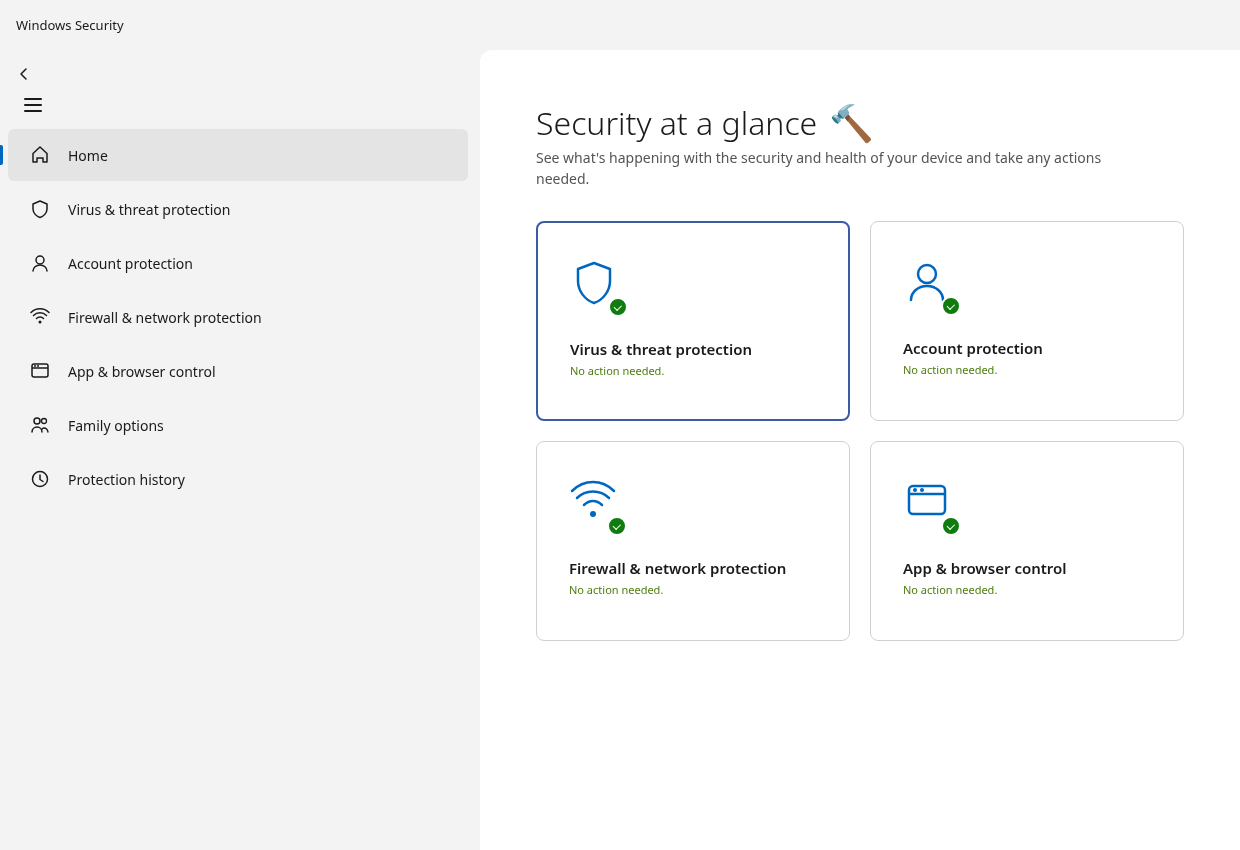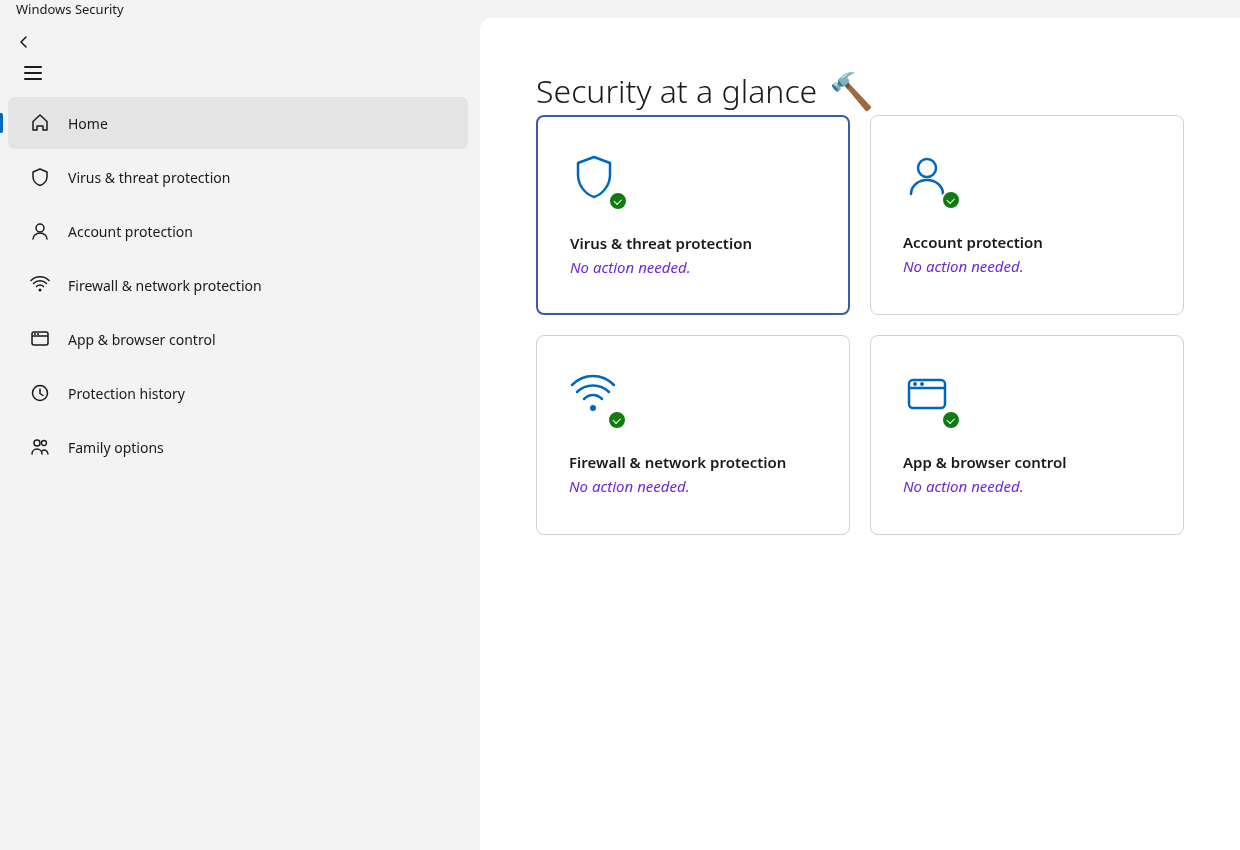--- a/index.html
+++ b/index.html
@@ -7,21 +7,21 @@
       font-family: 'Segoe UI', system-ui, sans-serif;
       background: #f3f3f3;
       width: 1240px;
       height: 850px;
       overflow: hidden;
       display: flex;
       flex-direction: column;
     }
     .title-bar {
       background: #f3f3f3;
-      padding: 0 16px;
+      padding: 16px 16px;
       font-size: 13px;
       font-weight: 400;
       color: #1a1a1a;
     }
     .app-container {
       display: flex;
       flex: 1;
       overflow: hidden;
     }
     
@@ -177,23 +177,22 @@
       border-bottom: 1.5px solid #fff;
       transform: rotate(-45deg) translateY(-1px);
     }
     .card-title {
       font-size: 15px;
       font-weight: 600;
       color: #1a1a1a;
       margin-bottom: 4px;
     }
     .card-status {
-      font-size: 15px;
-      color: #6d28d9;
-      font-style: italic;
+      font-size: 11px;
+      color: #4d7c0f;
     }
   </style>
 </head>
 <body>
 
 <div class="title-bar">
   <span>Windows Security</span>
 </div>
 
 <div class="app-container">
@@ -260,45 +259,46 @@
           <circle cx="8" cy="5" r="1" fill="#1a1a1a"></circle>
         </svg>
       </div>
       <span class="nav-label">App &amp; browser control</span>
     </div>
 
 
     <div class="nav-item">
       <div class="nav-icon">
         <svg width="20" height="20" viewBox="0 0 20 20" fill="none">
-          <circle cx="10" cy="10" r="7.5" stroke="#1a1a1a" stroke-width="1.5" fill="none"></circle>
-          <path d="M10 6V10.5L13 12.5" stroke="#1a1a1a" stroke-width="1.5" stroke-linecap="round" stroke-linejoin="round"></path>
-        </svg>
-      </div>
-      <span class="nav-label">Protection history</span>
-    </div>
-
-    <div class="nav-item">
-      <div class="nav-icon">
-        <svg width="20" height="20" viewBox="0 0 20 20" fill="none">
           <circle cx="7" cy="6" r="3" stroke="#1a1a1a" stroke-width="1.5" fill="none"></circle>
           <circle cx="14" cy="6" r="2.5" stroke="#1a1a1a" stroke-width="1.3" fill="none"></circle>
           <path d="M2 17C2 14.2 4.2 12 7 12C9.8 12 12 14.2 12 17" stroke="#1a1a1a" stroke-width="1.5" stroke-linecap="round" fill="none"></path>
           <path d="M12 14C12.6 13.4 13.3 13 14 13C16 13 17.5 14.5 18 17" stroke="#1a1a1a" stroke-width="1.3" stroke-linecap="round" fill="none"></path>
         </svg>
       </div>
       <span class="nav-label">Family options</span>
     </div>
+
+    <div class="nav-item">
+      <div class="nav-icon">
+        <svg width="20" height="20" viewBox="0 0 20 20" fill="none">
+          <circle cx="10" cy="10" r="7.5" stroke="#1a1a1a" stroke-width="1.5" fill="none"></circle>
+          <path d="M10 6V10.5L13 12.5" stroke="#1a1a1a" stroke-width="1.5" stroke-linecap="round" stroke-linejoin="round"></path>
+        </svg>
+      </div>
+      <span class="nav-label">Protection history</span>
+    </div>
   </div>
 
   <div class="main-content">
     <div class="page-header">
       <h1 class="page-title">Security at a glance</h1>
       <span class="hammer-icon">🔨</span>
     </div>
+    <p class="page-subtitle">See what's happening with the security and health of your device and take any actions needed.</p>
 
     <div class="cards-grid">
 
       <div class="security-card selected">
         <div class="card-icon-wrapper">
           <svg class="card-icon-svg" viewBox="0 0 48 48" fill="none">
             <path d="M24 4L8 10V22C8 32 15 41 24 44C33 41 40 32 40 22V10L24 4Z" stroke="#0067c0" stroke-width="2.5" fill="none" stroke-linejoin="round"></path>
           </svg>
           <div class="check-badge"></div>
         </div>

